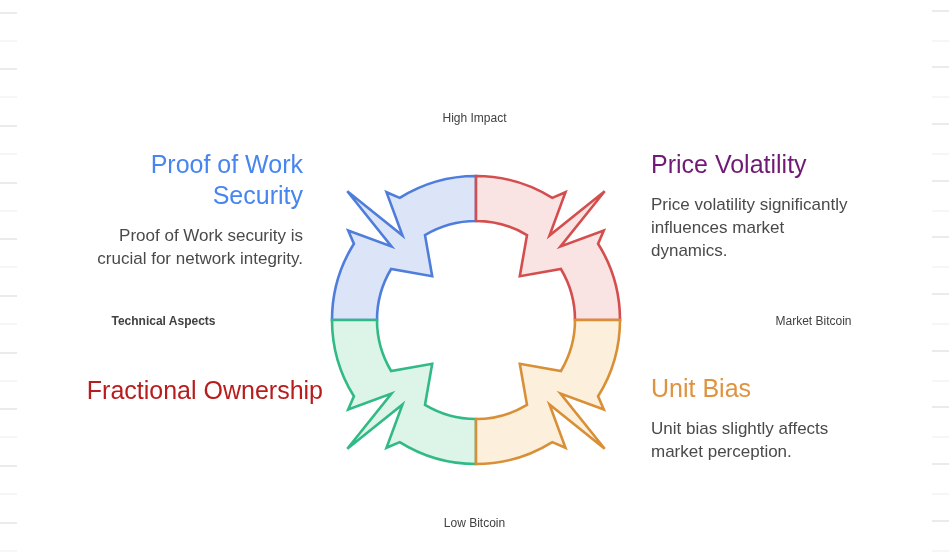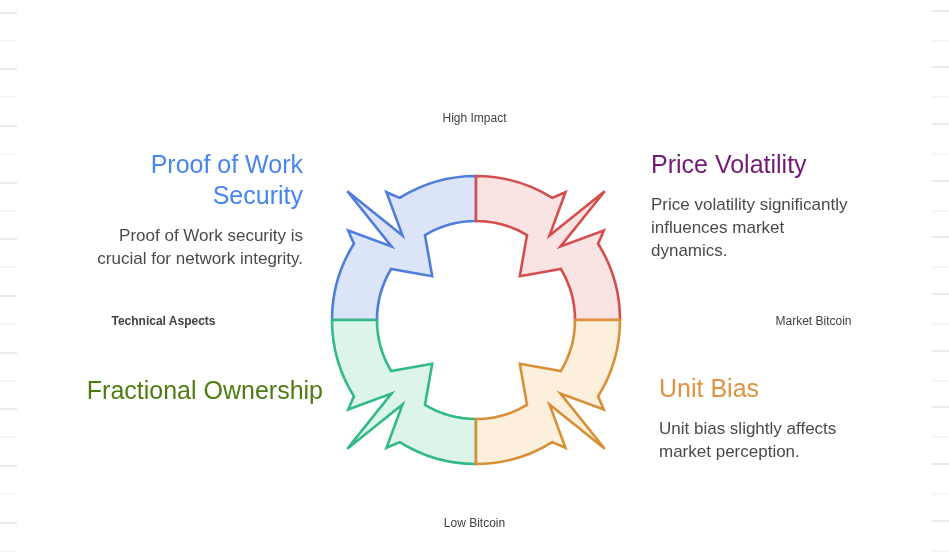--- a/index.html
+++ b/index.html
@@ -18,21 +18,21 @@
   }
   .axis-top    { top:107px; left:0; right:0; }
   .axis-bottom { top:512px; left:0; right:0; }
   .axis-left   { top:310px; left:52px;  width:223px;font-weight:bold; }
   .axis-right  { top:310px; left:702px; width:223px; }
 
   .qblock { position:absolute; }
   .qblock.tl { right:646px; top:149px; text-align:right; }
   .qblock.tr { left:651px;  top:149px; text-align:left; }
   .qblock.bl { right:646px; top:375px; text-align:right; }
-  .qblock.br { left:651px;  top:373px; text-align:left;margin-left:8px; }
+  .qblock.br { left:651px;  top:373px; text-align:left; }
   .qheading {
     font-size:25px; line-height:31px; font-weight:400;
     white-space:pre-line;
   }
   .qblock.bl .qheading { margin-right:-20px; }
   .qdesc {
     margin-top:13px; font-size:17px; line-height:23px; color:#4a4a4a;
     white-space:pre-line;
   }
   .cycle-svg { position:absolute; left:286px; top:130px; width:380px; height:380px; }
@@ -120,21 +120,21 @@
   </div>
 
   <div class="qblock tr">
     <div class="qheading" style="color: #701a75;">Price Volatility</div>
     <div class="qdesc">Price volatility significantly
 influences market
 dynamics.</div>
   </div>
 
   <div class="qblock bl">
-    <div class="qheading" style="color: #4d7c0f;">Fractional Ownership</div>
+    <div class="qheading" style="color: #b91c1c;">Fractional Ownership</div>
   </div>
 
   <div class="qblock br">
     <div class="qheading" style="color: rgb(223, 147, 62);">Unit Bias</div>
     <div class="qdesc">Unit bias slightly affects
 market perception.</div>
   </div>
 
 </div>
 

